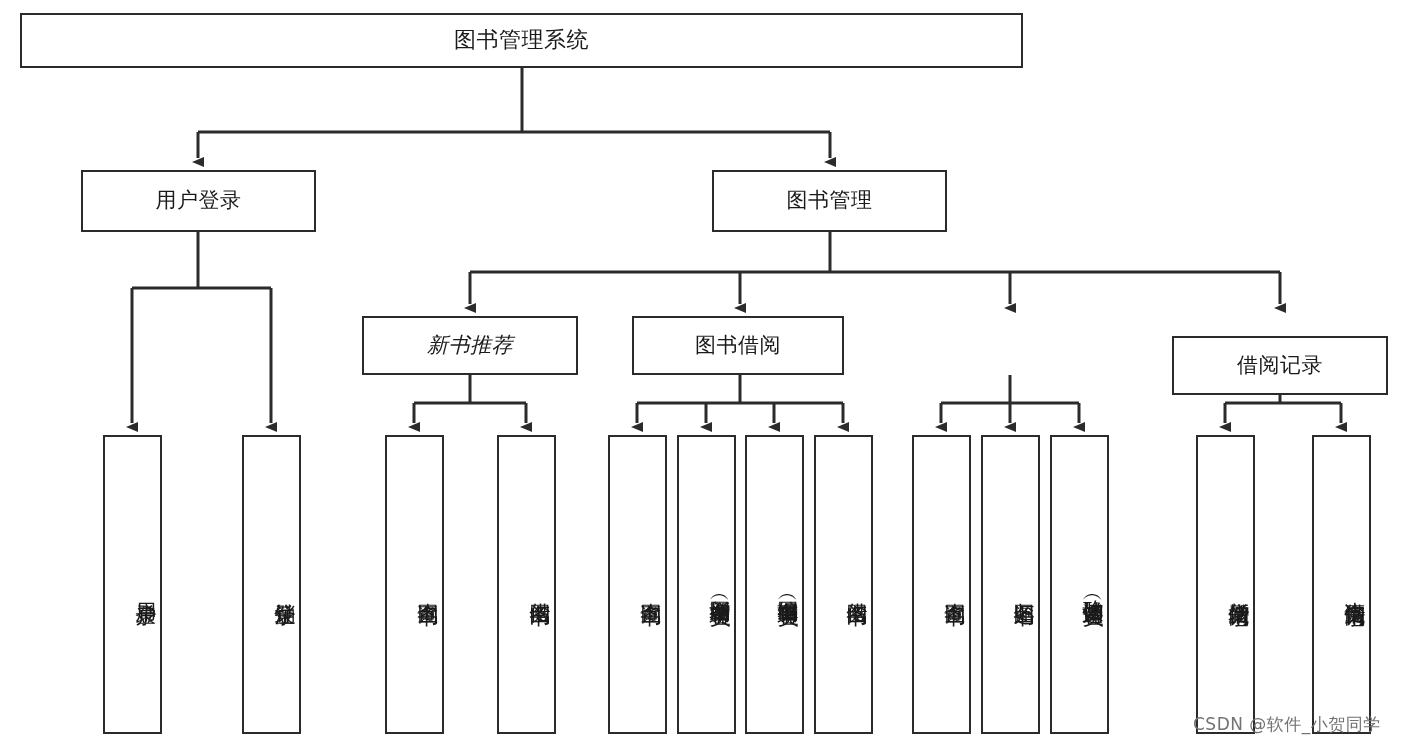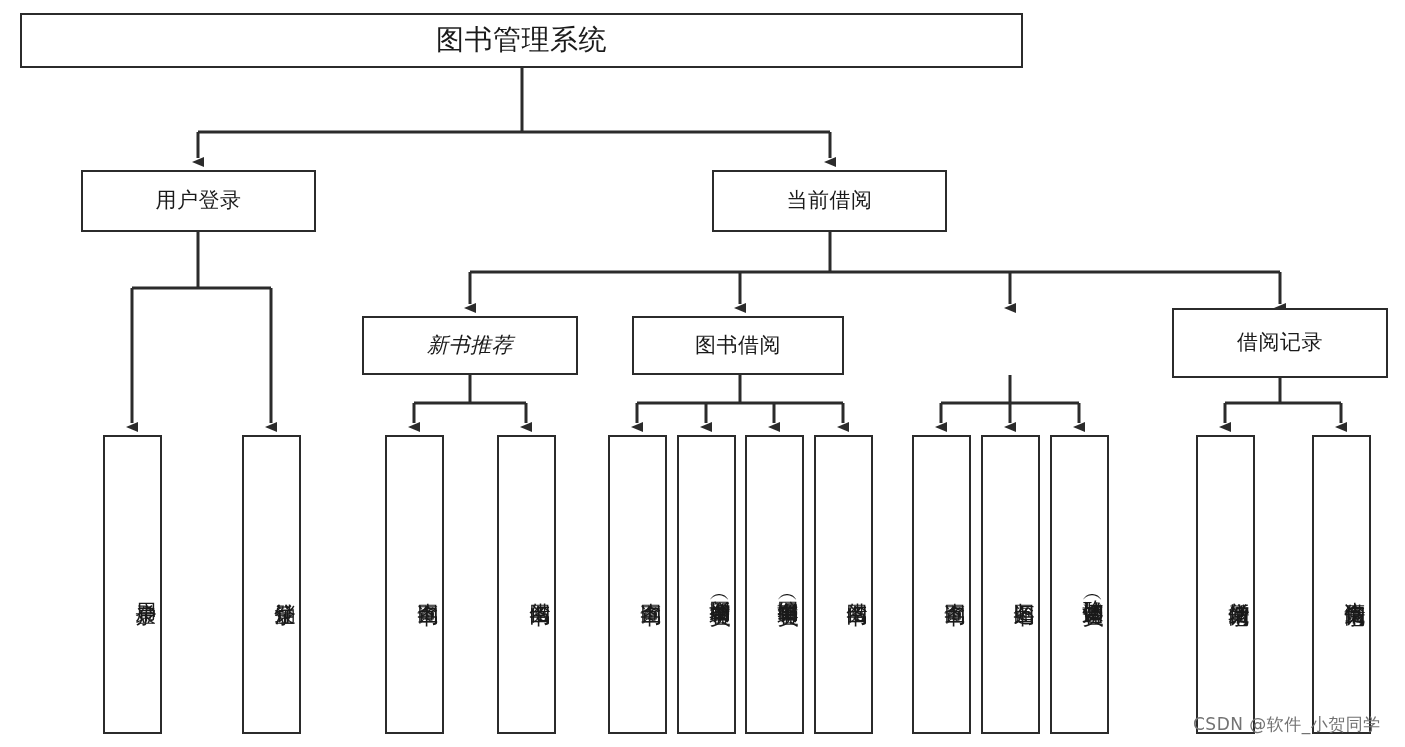--- a/index.html
+++ b/index.html
@@ -33,21 +33,21 @@
     align-items: center;
     justify-content: center;
     color: #1a1a1a;
   }
   .node-h {
     font-size: 21px;
     letter-spacing: 0.5px;
     line-height: 1.1;
   }
   .node-root {
-    font-size: 28px;
+    font-size: 22px;
   }
   .node-v {
     writing-mode: vertical-rl;
     text-orientation: upright;
     font-size: 21px;
     line-height: 1.35;
     letter-spacing: 1px;
     padding-top: 6px;
     align-items: flex-start;
     justify-content: center;
@@ -122,30 +122,30 @@
   </svg>
 
   <div class="node node-h node-root" style="left:20px; top:13px; width:1003px; height:55px;">
     <span>图书管理系统</span>
   </div>
 
   <div class="node node-h" style="left:81px; top:170px; width:235px; height:62px;">
     <span>用户登录</span>
   </div>
   <div class="node node-h" style="left:712px; top:170px; width:235px; height:62px;">
-    <span>当前借阅</span>
+    <span>图书管理</span>
   </div>
 
   <div class="node node-h" style="left:362px; top:316px; width:216px; height:59px;font-style:italic;">
     <span>新书推荐</span>
   </div>
   <div class="node node-h" style="left:632px; top:316px; width:212px; height:59px;">
     <span>图书借阅</span>
   </div>
-  <div class="node node-h" style="left:1172px; top:308px; width:216px; height:70px;">
+  <div class="node node-h" style="left:1172px; top:336px; width:216px; height:59px;">
     <span>借阅记录</span>
   </div>
 
   <div class="node node-v" style="left:103px; top:435px; width:59px; height:299px;">
     <span>用户登录</span>
   </div>
   <div class="node node-v" style="left:242px; top:435px; width:59px; height:299px;">
     <span>注销登录</span>
   </div>
 

